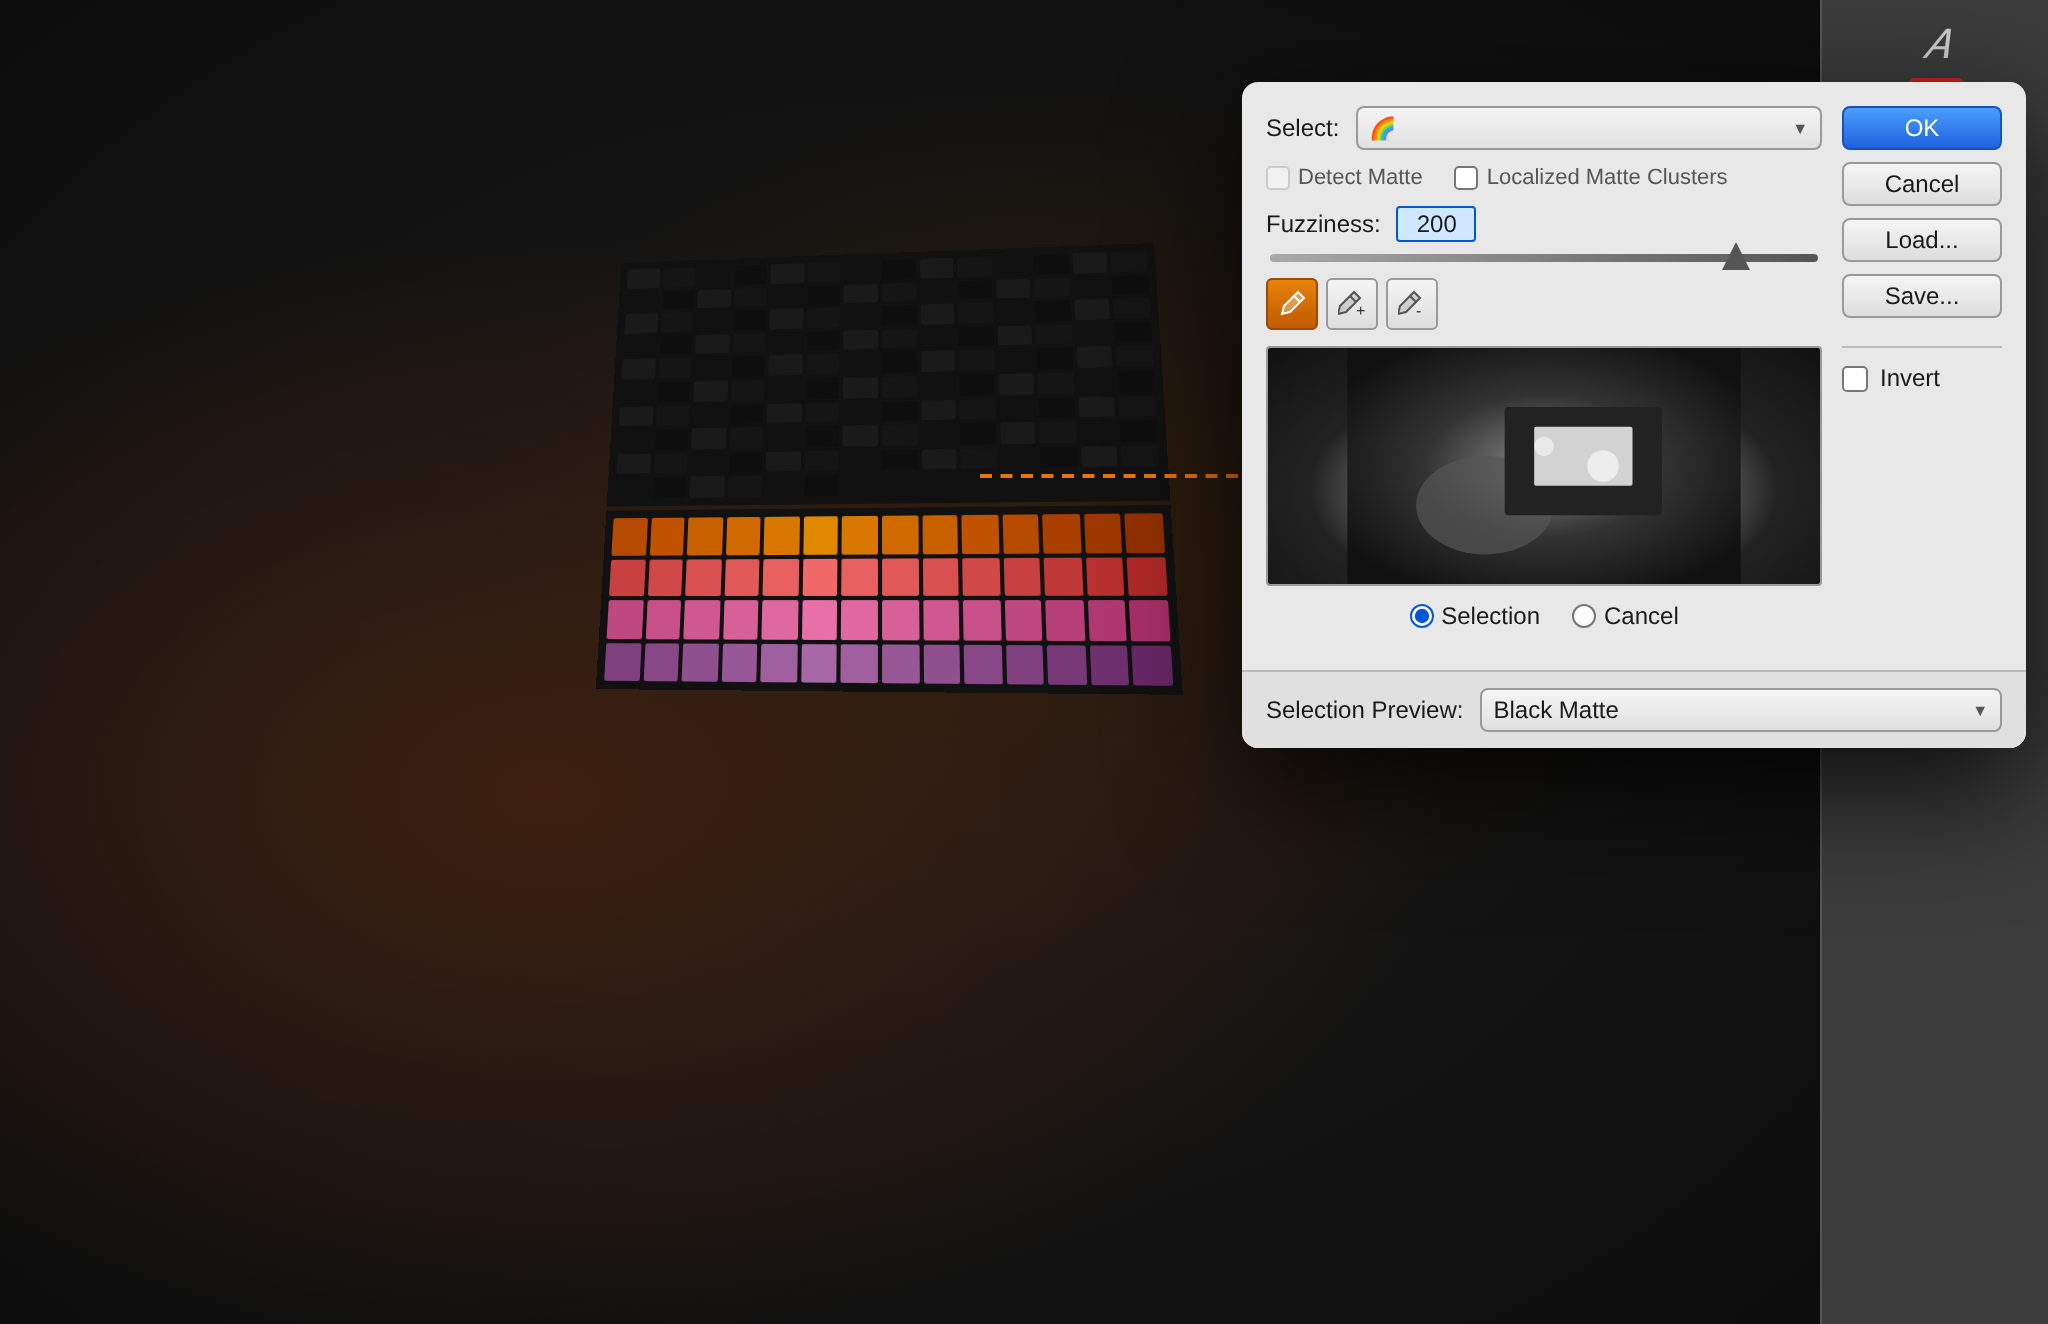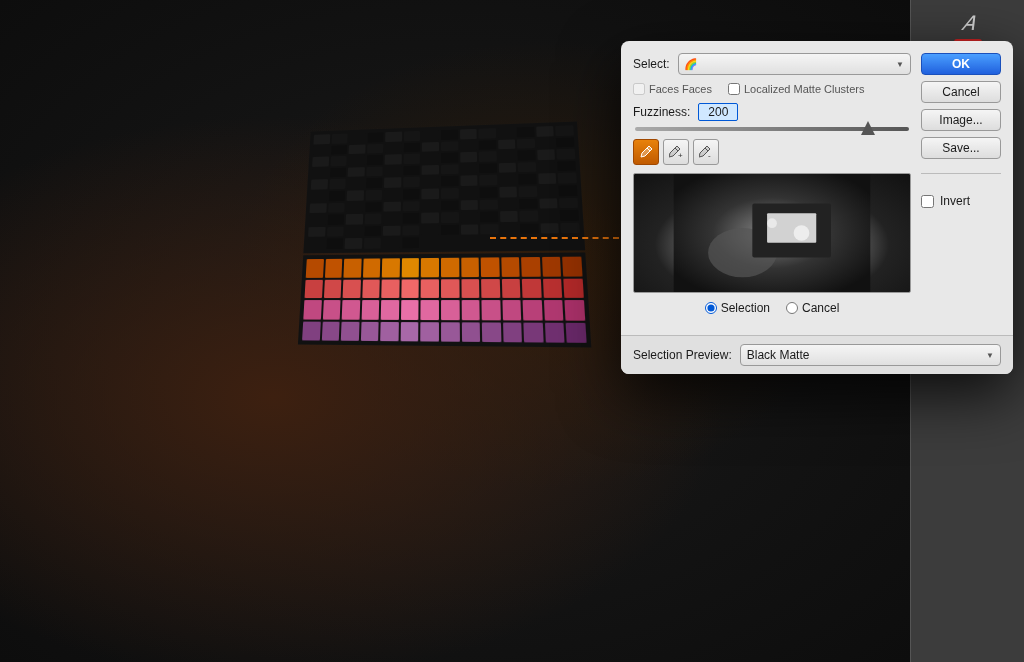--- a/index.html
+++ b/index.html
@@ -368,21 +368,21 @@
       align-items: center;
       justify-content: center;
       background: linear-gradient(180deg, #f5f5f5 0%, #ddd 100%);
       color: #1a1a1a;
     }
 
     .dialog-btn.primary {
       background: linear-gradient(180deg, #4a9fff 0%, #2060dd 100%);
       border-color: #1a50bb;
       color: white;
-      font-weight: 700;
+      font-weight: 400;
     }
 
     
     .eyedropper-row {
       display: flex;
       gap: 4px;
       margin-bottom: 8px;
       align-items: center;
     }
 
@@ -657,21 +657,21 @@
         <span class="select-label">Select:</span>
         <div class="select-dropdown">
           <span style="font-size:11px;">🌈</span>
           <span class="select-dropdown-arrow">▼</span>
         </div>
       </div>
 
       <div class="checkboxes-row">
         <label class="checkbox-item">
           <input type="checkbox" disabled="" style="">
-          <span>Faces Faces</span>
+          <span>Detect Matte</span>
         </label>
         <label class="checkbox-item">
           <input type="checkbox" style="">
           <span>Localized Matte Clusters</span>
         </label>
       </div>
 
       <div class="fuzziness-row">
         <span class="fuzziness-label">Fuzziness:</span>
         <input class="fuzziness-input" type="text" value="200" style="">
@@ -740,24 +740,24 @@
           <input type="radio" name="preview-mode" style="">
           <span>Cancel</span>
         </label>
       </div>
 
     </div>
 
     <div class="dialog-right">
       <button class="dialog-btn primary">OK</button>
       <button class="dialog-btn">Cancel</button>
-      <button class="dialog-btn">Image...</button>
+      <button class="dialog-btn">Load...</button>
       <button class="dialog-btn">Save...</button>
 
-      <div style="margin-top: 8px; border-top: 1px solid #bbb; padding-top: 20px;">
+      <div style="margin-top: 8px; border-top: 1px solid #bbb; padding-top: 8px;">
         <div class="invert-row">
           <input type="checkbox" style="">
           <span>Invert</span>
         </div>
       </div>
     </div>
 
   </div>
 
   <div class="selection-preview-row">

